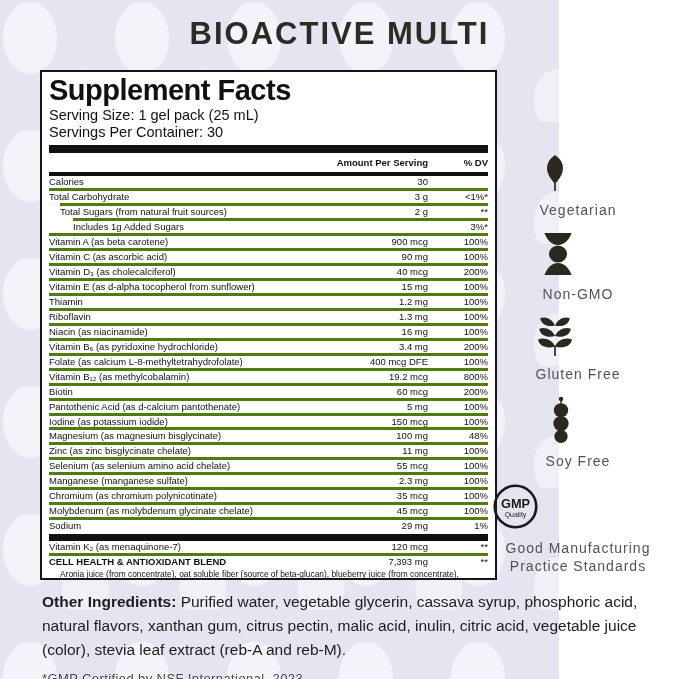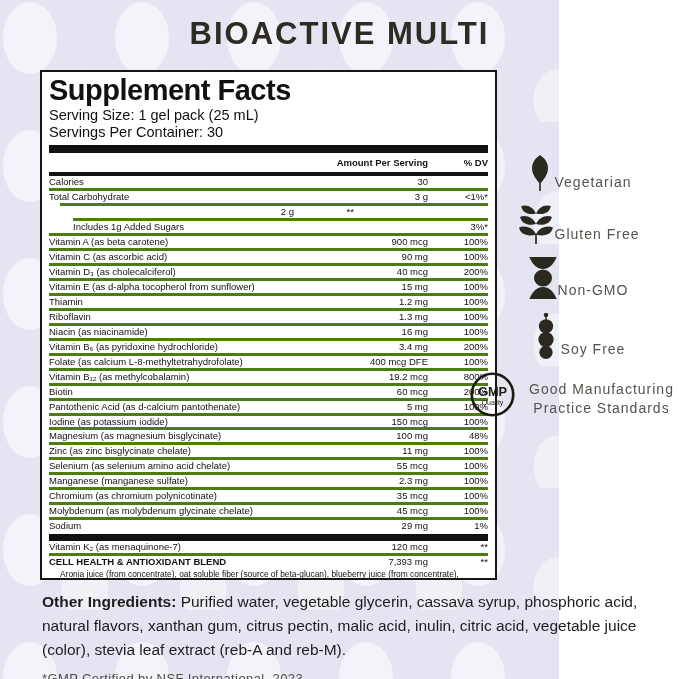--- a/index.html
+++ b/index.html
@@ -46,21 +46,21 @@
   .blend-desc{
     margin-left:11px;font-size:8.4px;line-height:1.3;padding:1px 0 3px 0;
   }
   .blend-desc .it{font-style:italic;text-align:right;}
   .footnotes{padding-top:3px;font-size:8.6px;line-height:1.3;}
   
   .badges{
     position:absolute;left:493px;top:155px;width:170px;
     display:flex;flex-direction:column;align-items:center;
   }
-  .badge{display:flex;flex-direction:row;align-items:flex-end;margin-bottom:12px;}
+  .badge{display:flex;flex-direction:column;align-items:flex-start;margin-bottom:12px;}
   .badge .ic{display:flex;align-items:center;justify-content:center;}
   .badge .lbl{
     margin-top:9px;font-size:14px;letter-spacing:1px;color:#55534d;
     text-align:center;line-height:1.35;
   }
   .badge svg{display:block;}
   .ink{fill:#2b2820;}
   
   .footer{position:absolute;left:42px;top:590px;width:612px;}
   .oi{font-size:15.5px;line-height:1.55;color:#1d1d1d;}
@@ -94,20 +94,21 @@
           <span class="n">Calories</span>
           <span class="a">30</span>
           <span class="d"></span>
         </div>
         <div class="nrow indent0">
           <span class="n">Total Carbohydrate</span>
           <span class="a">3 g</span>
           <span class="d">&lt;1%*</span>
         </div>
         <div class="nrow indent1">
+          <span class="n">Total Sugars (from natural fruit sources)</span>
           <span class="a">2 g</span>
           <span class="d">**</span>
         </div>
         <div class="nrow indent2">
           <span class="n">Includes 1g Added Sugars</span>
           <span class="a"></span>
           <span class="d">3%*</span>
         </div>
         <div class="nrow indent0">
           <span class="n">Vitamin A (as beta carotene)</span>
@@ -240,50 +241,50 @@
   <div class="badges">
 
     <div class="badge">
       <span class="ic">
         <svg width="30" height="37" viewBox="0 0 28 36">
           <path class="ink" d="M14 0 C22.5 6 26 15.5 14 28 C2 15.5 5.5 6 14 0 Z"></path>
           <rect class="ink" x="13.2" y="27" width="1.6" height="8"></rect>
         </svg>
       </span>
       <span class="lbl">Vegetarian</span>
+    </div>
+
+    <div class="badge">
+      <span class="ic">
+        <svg width="30" height="44" viewBox="0 0 28 42">
+          <path class="ink" d="M1 1 H27 C24 8.5 19.5 12.5 14 12.5 C8.5 12.5 4 8.5 1 1 Z"></path>
+          <ellipse class="ink" cx="14" cy="21" rx="8.6" ry="8.2"></ellipse>
+          <path class="ink" d="M14 29.5 C19.5 29.5 24 33.5 27 41 H1 C4 33.5 8.5 29.5 14 29.5 Z"></path>
+        </svg>
+      </span>
+      <span class="lbl">Non-GMO</span>
     </div>
 
     <div class="badge">
       <span class="ic">
         <svg width="38" height="40" viewBox="0 0 36 38">
           <path class="ink" d="M18 9 C15.5 3 9.5 0 4 2 C4.5 8 11 11 18 9 Z"></path>
           <path class="ink" d="M18 9 C20.5 3 26.5 0 32 2 C31.5 8 25 11 18 9 Z"></path>
           <path class="ink" d="M18 19 C15.5 13 9 10 3 12 C3.5 18 10.5 21 18 19 Z"></path>
           <path class="ink" d="M18 19 C20.5 13 27 10 33 12 C32.5 18 25.5 21 18 19 Z"></path>
           <path class="ink" d="M18 29 C15.5 23 8.5 20 2 22.2 C2.5 28.5 10 31.5 18 29 Z"></path>
           <path class="ink" d="M18 29 C20.5 23 27.5 20 34 22.2 C33.5 28.5 26 31.5 18 29 Z"></path>
           <rect class="ink" x="17.2" y="28" width="1.6" height="10"></rect>
         </svg>
       </span>
       <span class="lbl">Gluten Free</span>
     </div>
 
     <div class="badge">
       <span class="ic">
-        <svg width="30" height="44" viewBox="0 0 28 42">
-          <path class="ink" d="M1 1 H27 C24 8.5 19.5 12.5 14 12.5 C8.5 12.5 4 8.5 1 1 Z"></path>
-          <ellipse class="ink" cx="14" cy="21" rx="8.6" ry="8.2"></ellipse>
-          <path class="ink" d="M14 29.5 C19.5 29.5 24 33.5 27 41 H1 C4 33.5 8.5 29.5 14 29.5 Z"></path>
-        </svg>
-      </span>
-      <span class="lbl">Non-GMO</span>
-    </div>
-
-    <div class="badge">
-      <span class="ic">
         <svg width="30" height="47" viewBox="0 0 28 46">
           <circle class="ink" cx="14" cy="3" r="2.2"></circle>
           <rect class="ink" x="13.3" y="3" width="1.4" height="5"></rect>
           <circle class="ink" cx="14" cy="14" r="7"></circle>
           <circle class="ink" cx="14" cy="27" r="7.5"></circle>
           <circle class="ink" cx="14" cy="39.5" r="6.5"></circle>
         </svg>
       </span>
       <span class="lbl">Soy Free</span>
     </div>

